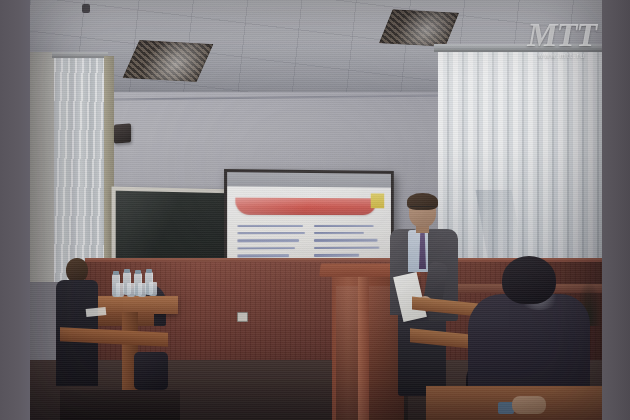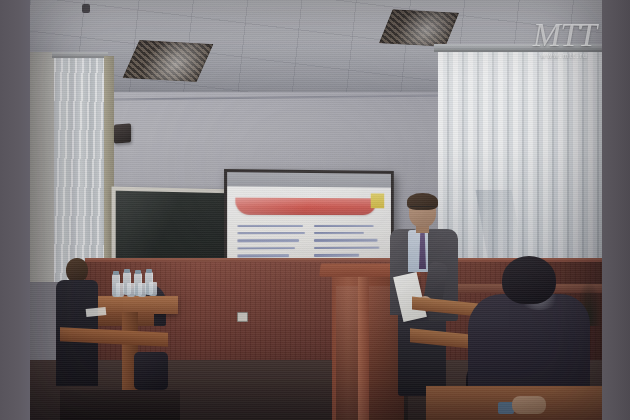--- a/index.html
+++ b/index.html
@@ -269,21 +269,21 @@
     background-image:repeating-linear-gradient(0deg,rgba(255,255,255,.5) 0 1px,rgba(0,0,0,.5) 1px 2px);}
   .blur-soft{position:absolute;inset:0;pointer-events:none;
     backdrop-filter:blur(.35px);}
 
   
   .watermark{position:absolute;right:34px;top:20px;z-index:95;
     text-align:center;pointer-events:none;
     color:rgba(255,255,255,.52);
     text-shadow:0 1px 2px rgba(0,0,0,.30);}
   .wm-mark{font-family:"Liberation Serif",serif;font-size:34px;line-height:30px;
-    font-weight:400;letter-spacing:-1px;font-style:italic;}
+    font-weight:700;letter-spacing:-1px;font-style:italic;}
   .wm-url{font-family:"Liberation Sans",sans-serif;font-size:7px;letter-spacing:1.3px;
     color:rgba(255,255,255,.40);margin-top:2px;}
 </style>
 </head>
 <body>
 
 <div id="photo" title="A man in a dark suit speaks at a wooden podium in a lecture room with a projection screen, chalkboard and seated attendees">
 
   <div class="pillarbox left"></div>
 

